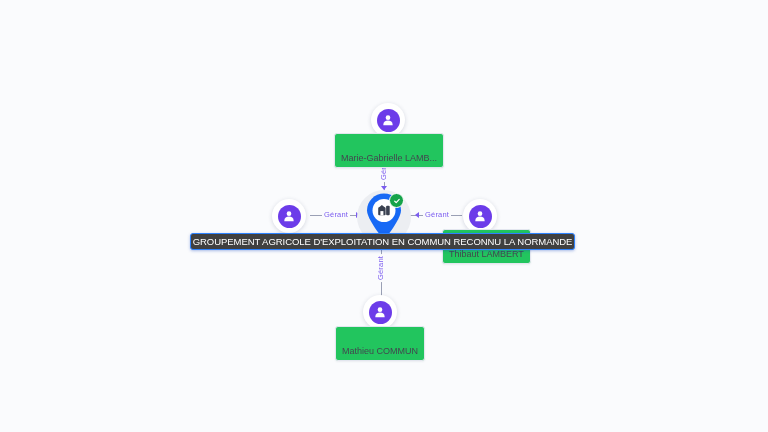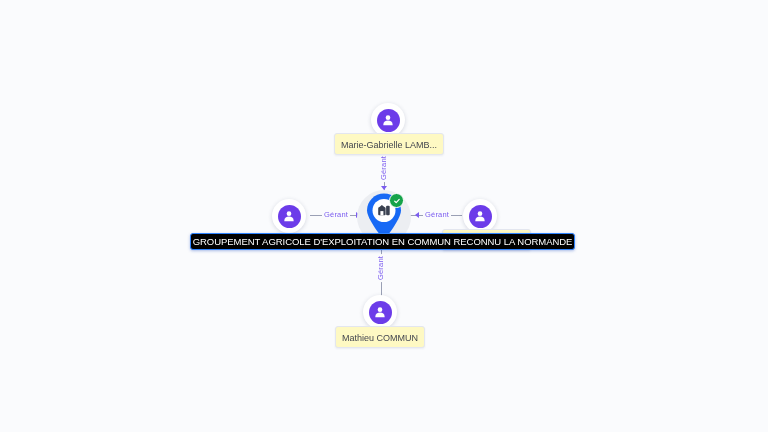--- a/index.html
+++ b/index.html
@@ -88,26 +88,26 @@
     background: #6c3ce9;
     display: flex;
     align-items: center;
     justify-content: center;
   }
   .person-avatar svg { display: block; }
 
   
   .node-label {
     position: absolute;
-    background: #fef9c3;
+    background: #22c55e;
     border: 1px solid #e3e6ef;
     border-radius: 3px;
     font-size: 9px;
     color: #43464f;
-    padding: 6px 6px 3px 6px;
+    padding: 19px 6px 3px 6px;
     line-height: 11px;
     white-space: nowrap;
     box-shadow: 0 1px 2px rgba(40,50,90,.07);
     cursor: pointer;
   }
 
   
   .company-halo {
     position: absolute;
     width: 54px;
@@ -141,21 +141,21 @@
   }
   .company-badge svg { display: block; }
 
   
   .company-banner {
     position: absolute;
     left: 190px;
     top: 233px;
     width: 385px;
     height: 17px;
-    background: #000000;
+    background: #404040;
     border: 1px solid #2d82ff;
     border-radius: 3px;
     color: #ffffff;
     font-size: 9.5px;
     letter-spacing: -.05px;
     display: flex;
     align-items: center;
     justify-content: center;
     box-sizing: border-box;
     cursor: pointer;

